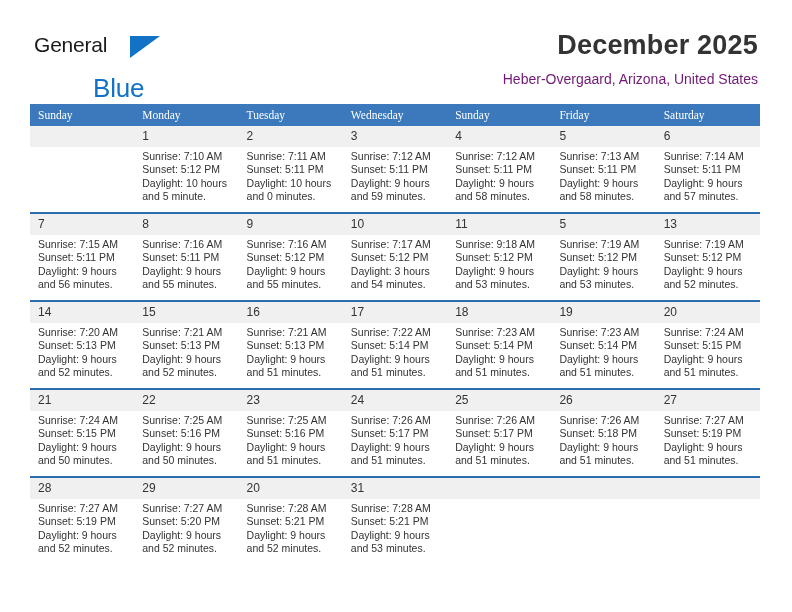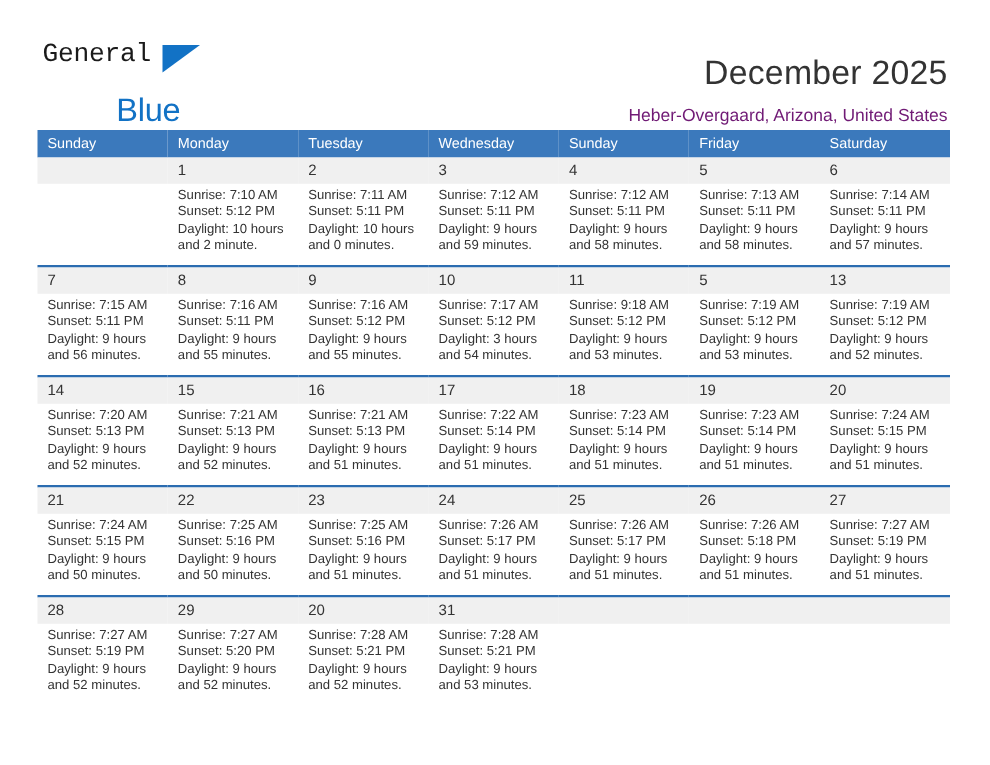--- a/index.html
+++ b/index.html
@@ -35,21 +35,21 @@
     width: 180px;
     height: 52px;
   }
   .logo-row1 {
     position: absolute;
     left: 0;
     top: 0;
     font-size: 21px;
     letter-spacing: -0.2px;
     color: #1a1a1a;
-    font-family: Liberation Mono, monospace;
+    font-family: Liberation Sans, sans-serif;
   }
   .logo-row2 {
     position: absolute;
     left: 59px;
     top: 4px;
     font-size: 26px;
     letter-spacing: -0.2px;
     color: #1272c5;
     font-family: "Liberation Sans", sans-serif;
     margin-top: 36px;
@@ -65,24 +65,23 @@
   }
   .title-block {
     position: absolute;
     right: 34px;
     top: 28px;
     text-align: right;
   }
   .cal-title {
     font-size: 27px;
     color: #333333;
-    font-weight: normal;
+    font-weight: bold;
     line-height: 34px;
     letter-spacing: 0.2px;
-    margin-top: 13px;
   }
   .cal-subtitle {
     font-size: 14px;
     color: #701a75;
     line-height: 22px;
     margin-top: 6px;
   }
 
   
   .cal-wrap {
@@ -98,20 +97,21 @@
   }
   table.cal th {
     background: #3b79bc;
     color: #ffffff;
     font-size: 11.5px;
     font-weight: normal;
     text-align: left;
     padding: 5px 0 5px 8px;
     height: 11px;
     border: none;
+    font-family: Liberation Serif, serif;
   }
   table.cal td {
     vertical-align: top;
     padding: 0;
     border: none;
     width: 104.28px;
   }
   tr.week-row td {
     border-top: 2px solid #2b6cb0;
   }
@@ -185,21 +185,21 @@
               <div class="cell empty">
                 <div class="daynum"></div>
               </div>
             </td>
             <td>
               <div class="cell">
                 <div class="daynum">1</div>
                 <div class="details">
                   <div>Sunrise: 7:10 AM</div>
                   <div>Sunset: 5:12 PM</div>
-                  <div class="dl">Daylight: 10 hours and 2 minute.</div>
+                  <div class="dl">Daylight: 10 hours and 5 minute.</div>
                 </div>
               </div>
             </td>
             <td>
               <div class="cell">
                 <div class="daynum">2</div>
                 <div class="details">
                   <div>Sunrise: 7:11 AM</div>
                   <div>Sunset: 5:11 PM</div>
                   <div class="dl">Daylight: 10 hours and 0 minutes.</div>

